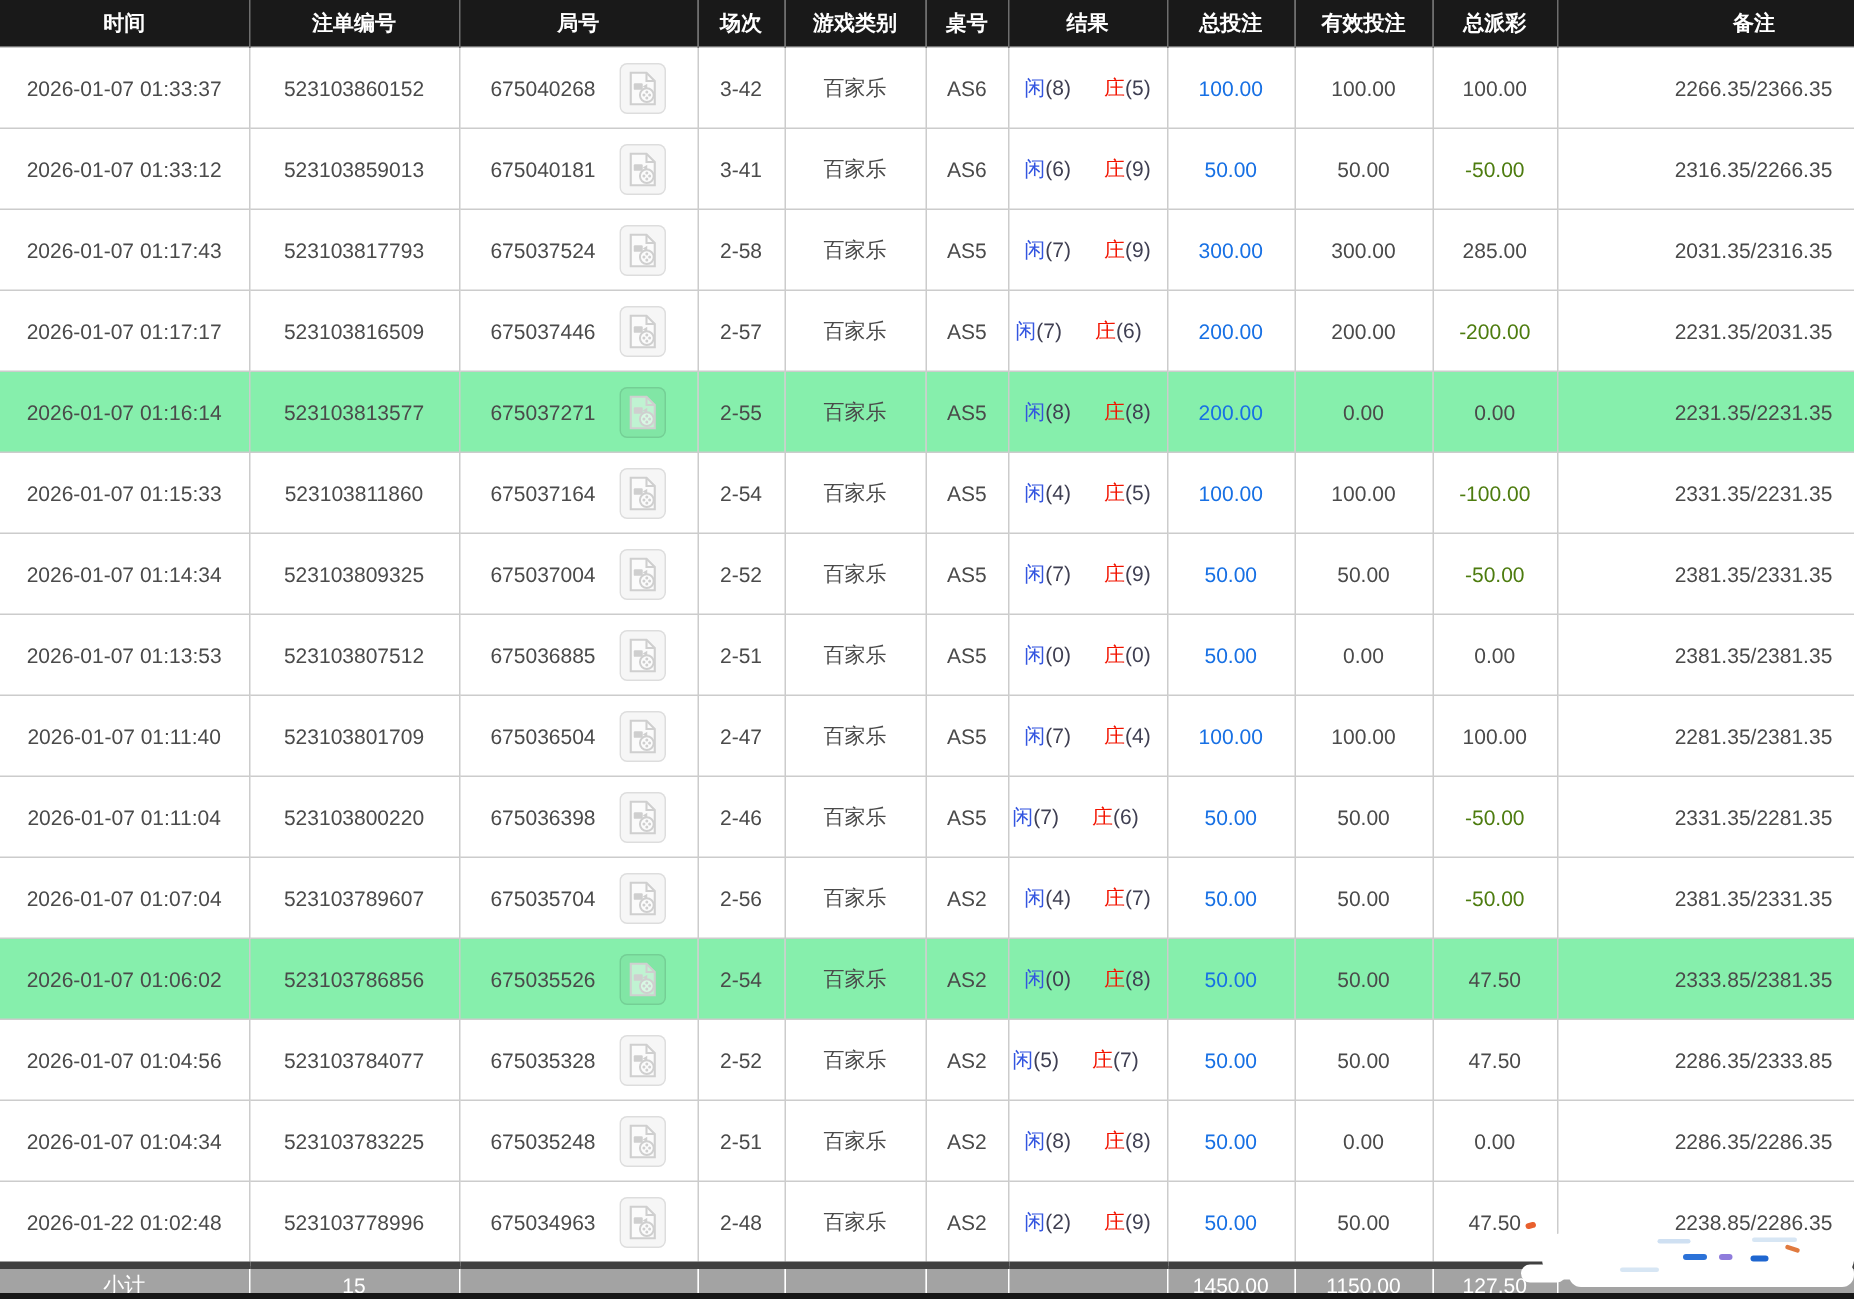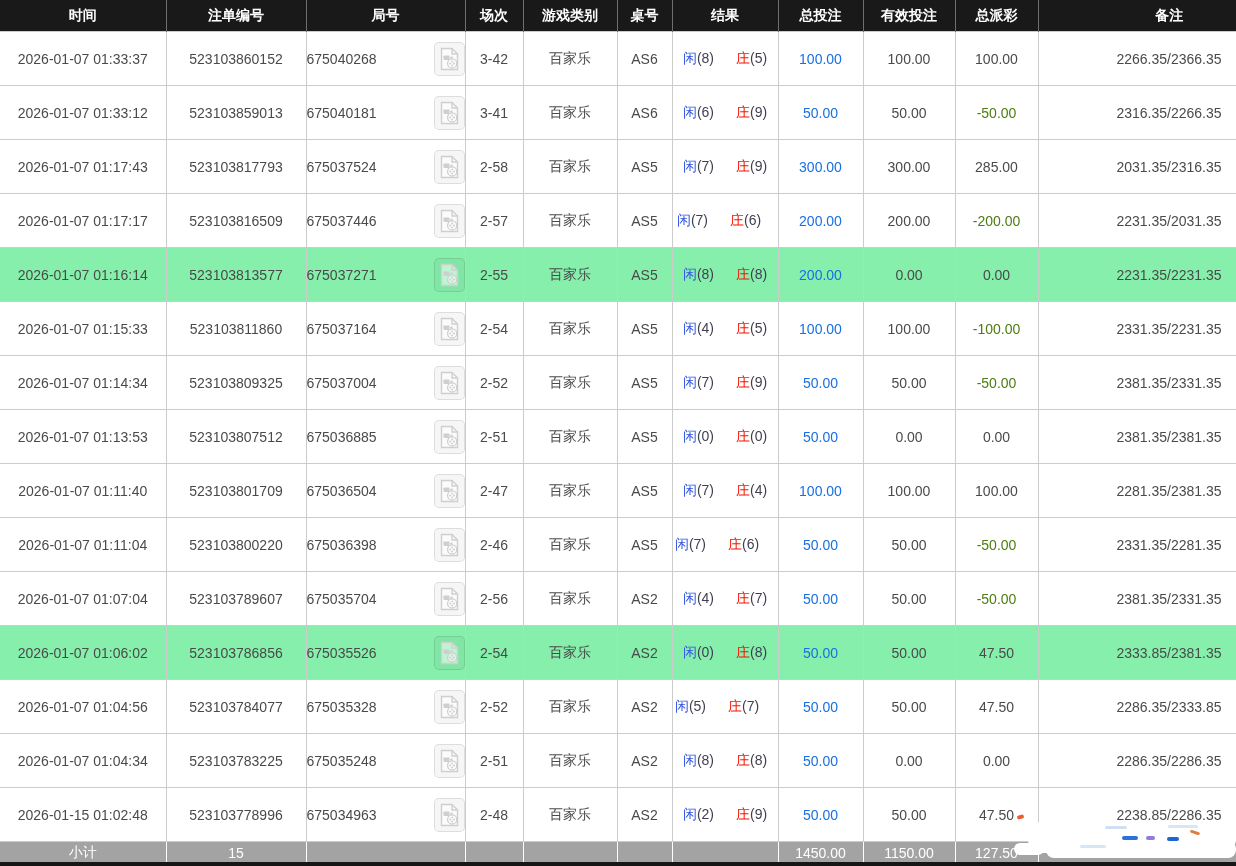--- a/index.html
+++ b/index.html
@@ -19,30 +19,30 @@
     border:1px solid #cccccc;background:#fff;vertical-align:middle;
   }
   tbody td:first-child{border-left:none;}
   tr.hl td{background:#86efac;}
   .amt-blue{color:#1770e4;}
   .neg{color:#4d7c0f;}
   .res-p{color:#3355e0;}
   .res-b{color:#f21400;}
   .res-pts{color:#3f3f52;}
   .res-grp{margin-right:22px;white-space:nowrap;}
-  .round-wrap{display:flex;align-items:center;justify-content:space-between;gap:16px;}
+  .round-wrap{display:flex;align-items:center;justify-content:center;gap:16px;}
   .vid-btn{
     width:31px;height:34px;padding:0;margin:0;cursor:pointer;
     border:1px solid rgba(0,0,0,0.10);border-radius:5px;
     background:rgba(0,0,0,0.035);
     display:inline-flex;align-items:center;justify-content:center;
   }
   tfoot td{
     height:21px;background:#a3a3a3;color:#fff;font-size:14px;text-align:center;
-    padding:0;border-left:1px solid #fff;border-top:1px solid #404040;
+    padding:0;border-left:1px solid #fff;border-top:5px solid #404040;
   }
   tfoot td:first-child{border-left:none;}
   .bottom-bar{position:absolute;left:0;bottom:0;width:1236px;height:4px;background:#161616;}
   
   .artifact{position:absolute;left:1028px;top:817px;width:208px;height:46px;z-index:5;}
   .artifact .w1{position:absolute;left:0;top:5px;width:208px;height:31px;background:#fff;border-radius:14px;}
   .artifact .w2{position:absolute;left:18px;top:24px;width:190px;height:17px;background:#fff;border-radius:8px;}
   .artifact .w3{position:absolute;left:-14px;top:26px;width:30px;height:12px;background:#fff;border-radius:6px;}
   .dash{position:absolute;border-radius:2px;}
   .d1{left:77px;top:9px;width:22px;height:3px;background:#cfe0f2;}
@@ -558,21 +558,21 @@
     <td>AS2</td>
     <td>
       <span class="res-grp"><span class="res-p">闲</span><span class="res-pts">(8)</span></span><span class="res-grp" style="margin-right:0;"><span class="res-b">庄</span><span class="res-pts">(8)</span></span>
     </td>
     <td class="amt-blue">50.00</td>
     <td>0.00</td>
     <td>0.00</td>
     <td>2286.35/2286.35</td>
   </tr>
         <tr>
-    <td>2026-01-15 01:02:48</td>
+    <td>2026-01-22 01:02:48</td>
     <td>523103778996</td>
     <td>
       <span class="round-wrap">
         <span>675034963</span>
         <button class="vid-btn" type="button">
           <span style="display:inline-flex;">
             <svg width="21" height="24" viewBox="0 0 21 24" fill="none">
               <path d="M2.5 1.5 H13 L18.5 7 V22.5 H2.5 Z" stroke="#cfcfcf" stroke-width="1.4" fill="#ffffff" fill-opacity="0.5"></path>
               <path d="M13 1.5 V7 H18.5" stroke="#cfcfcf" stroke-width="1.4" fill="none"></path>
               <rect x="4.5" y="8.5" width="6" height="4.4" rx="0.8" fill="#cfcfcf"></rect>

